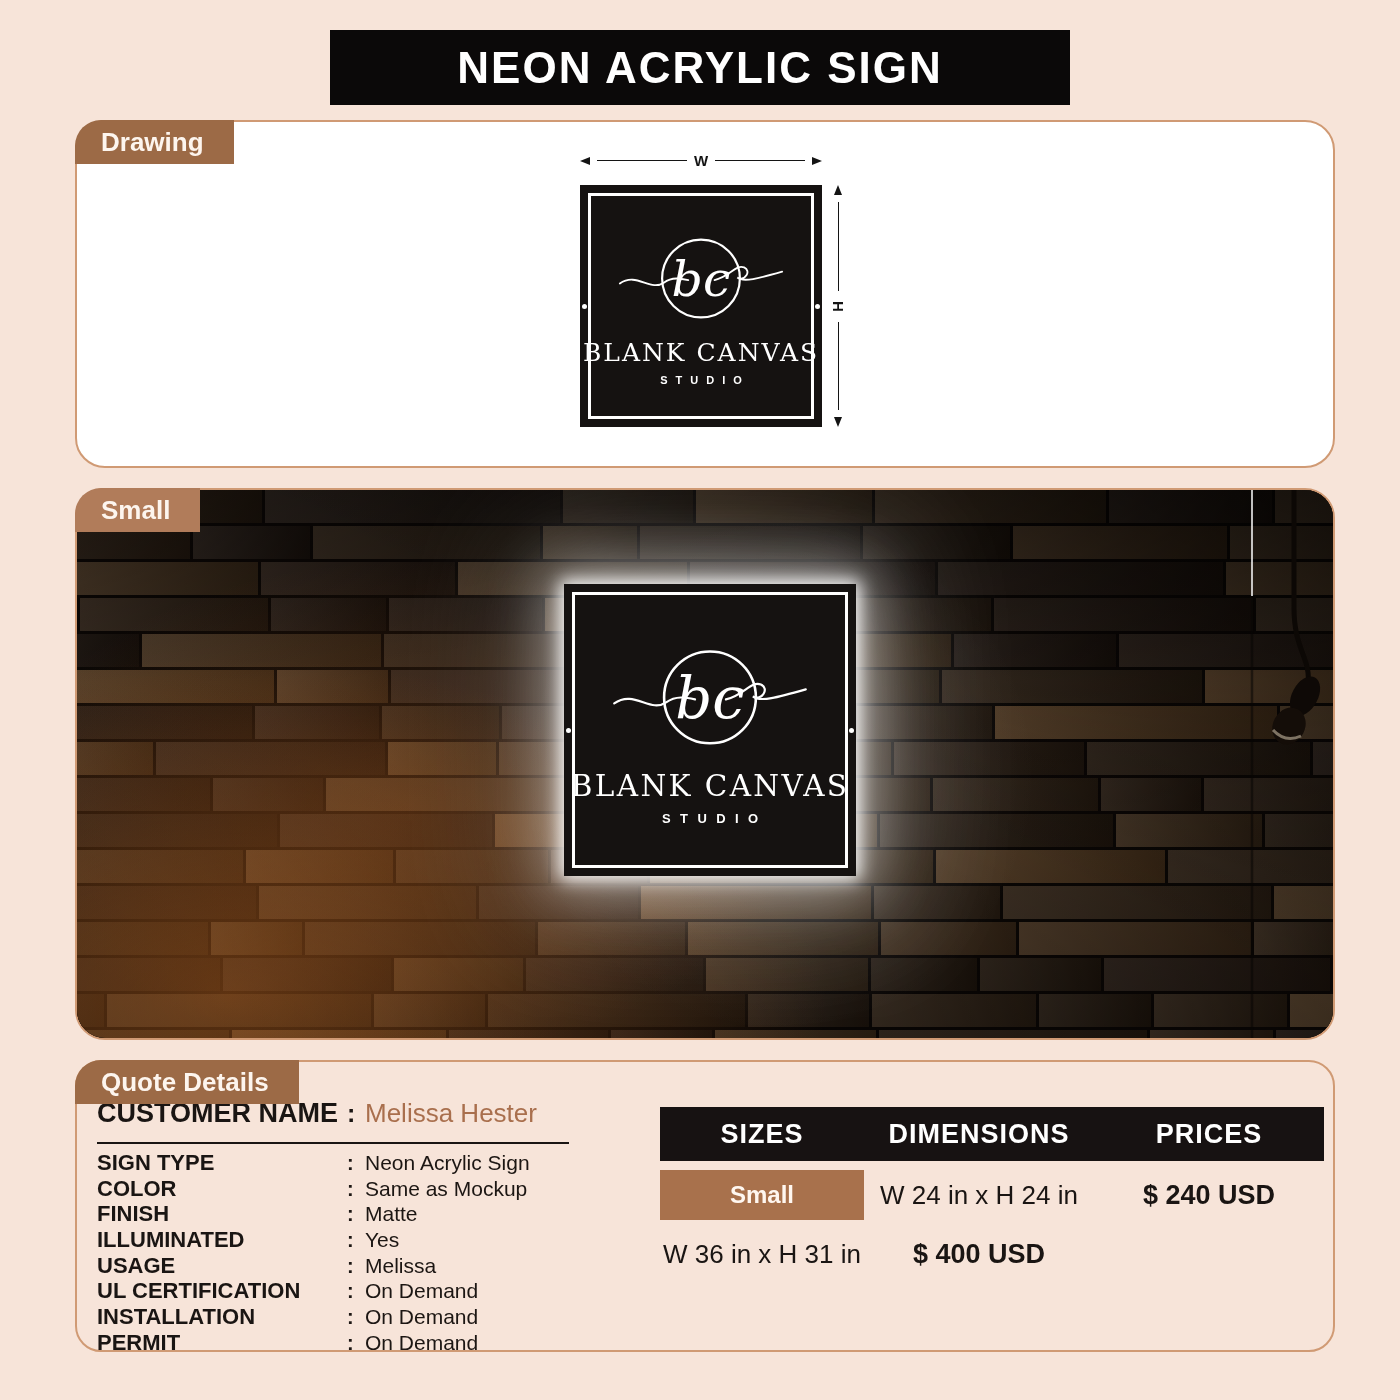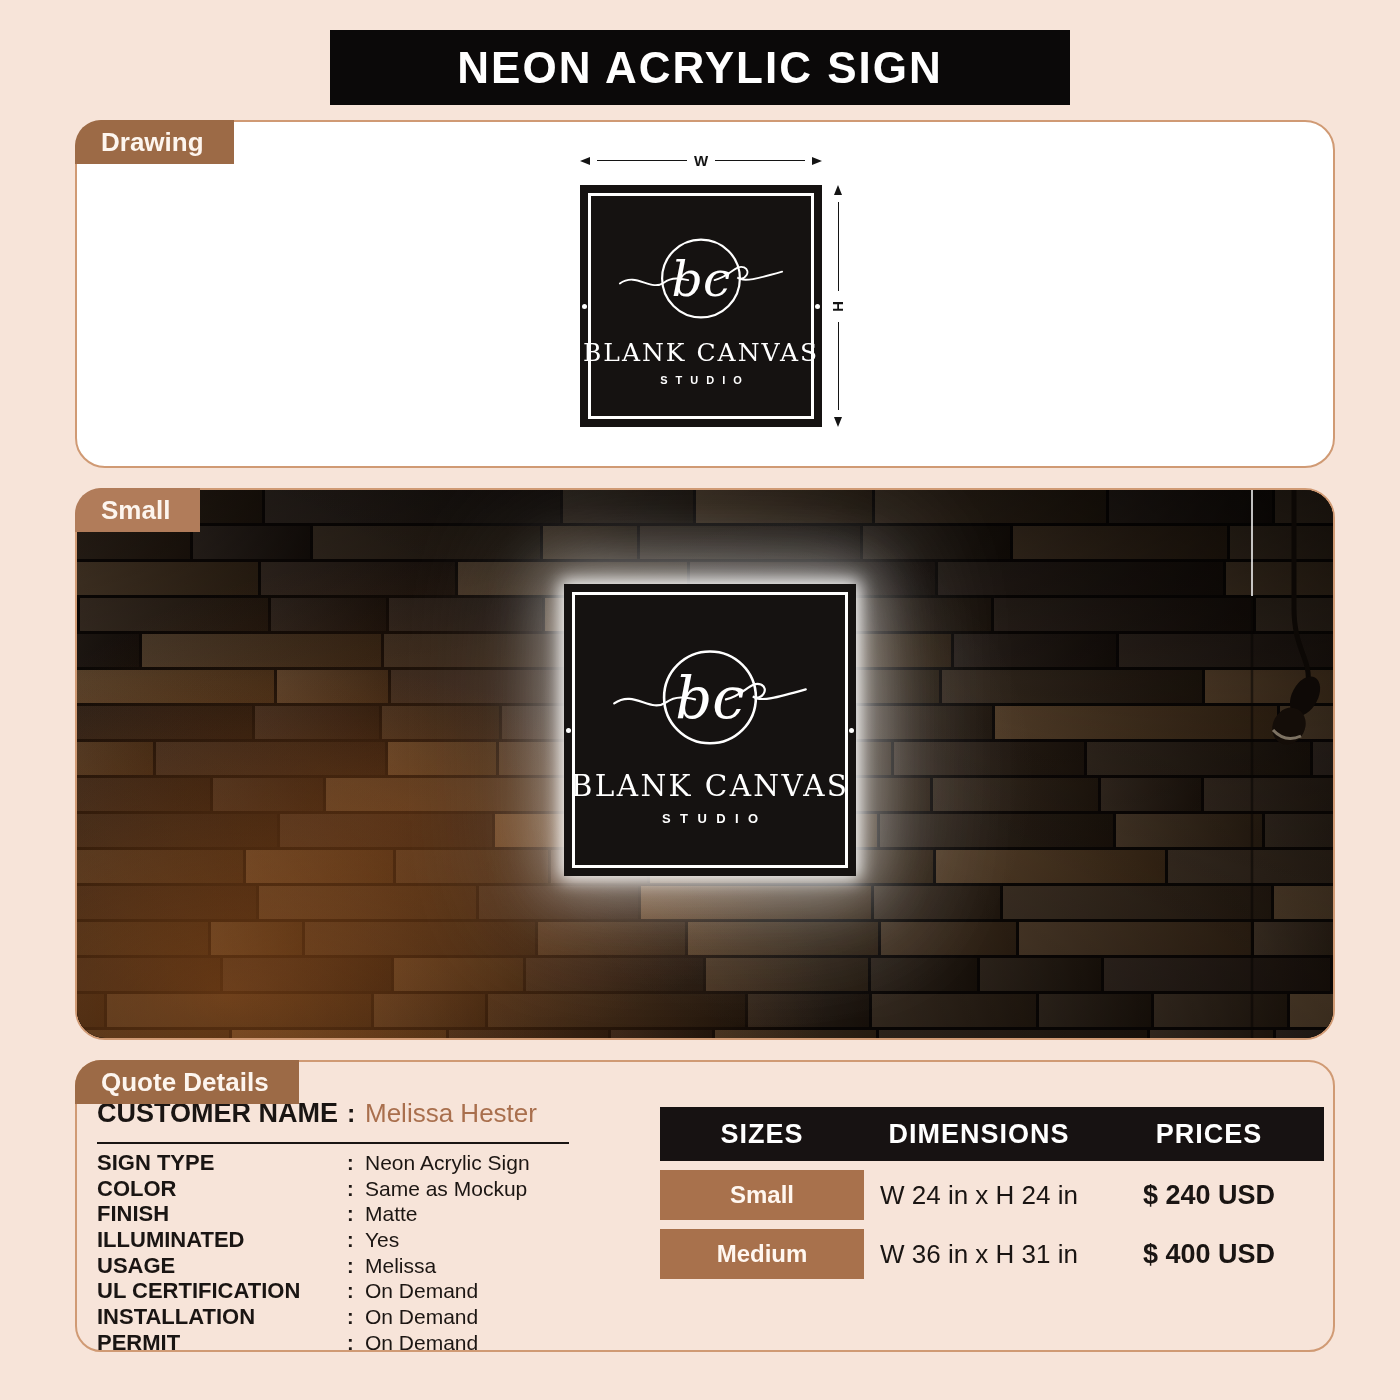--- a/index.html
+++ b/index.html
@@ -402,19 +402,18 @@
       <span>SIZES</span>
       <span>DIMENSIONS</span>
       <span>PRICES</span>
     </div>
     <div class="pt-row">
       <button class="size-chip">Small</button>
       <span class="dims">W 24 in x H 24 in</span>
       <span class="price">$ 240 USD</span>
     </div>
     <div class="pt-row">
-      <button class="size-chip">Medium</button>
       <span class="dims">W 36 in x H 31 in</span>
       <span class="price">$ 400 USD</span>
     </div>
   </div>
 </div>
 <div class="panel-tab tab-quote">Quote Details</div>
 
 </body></html>

